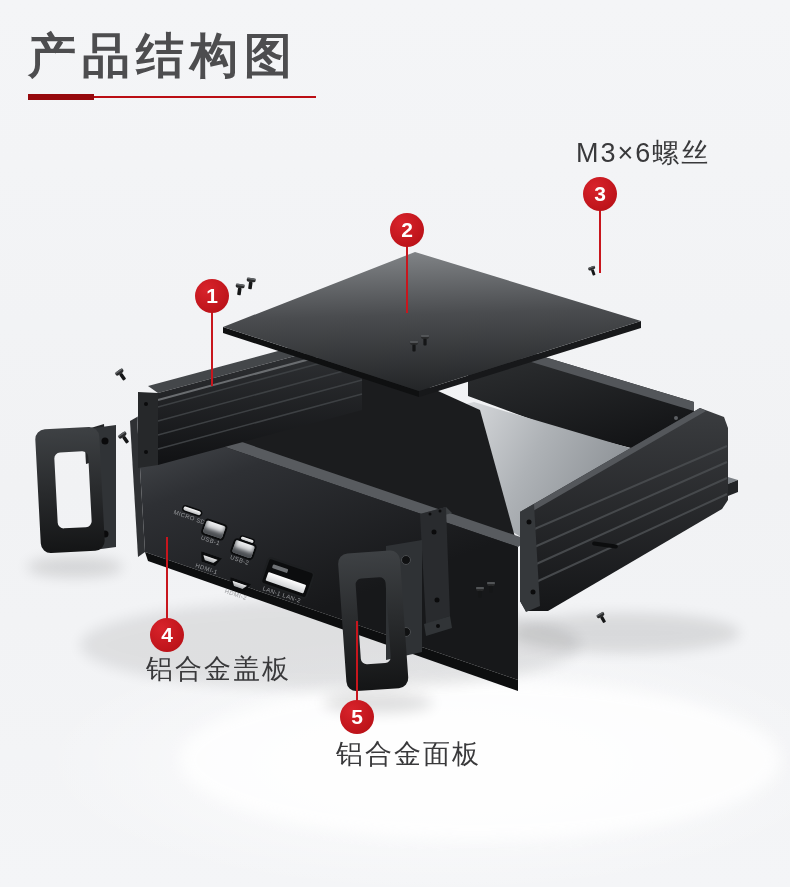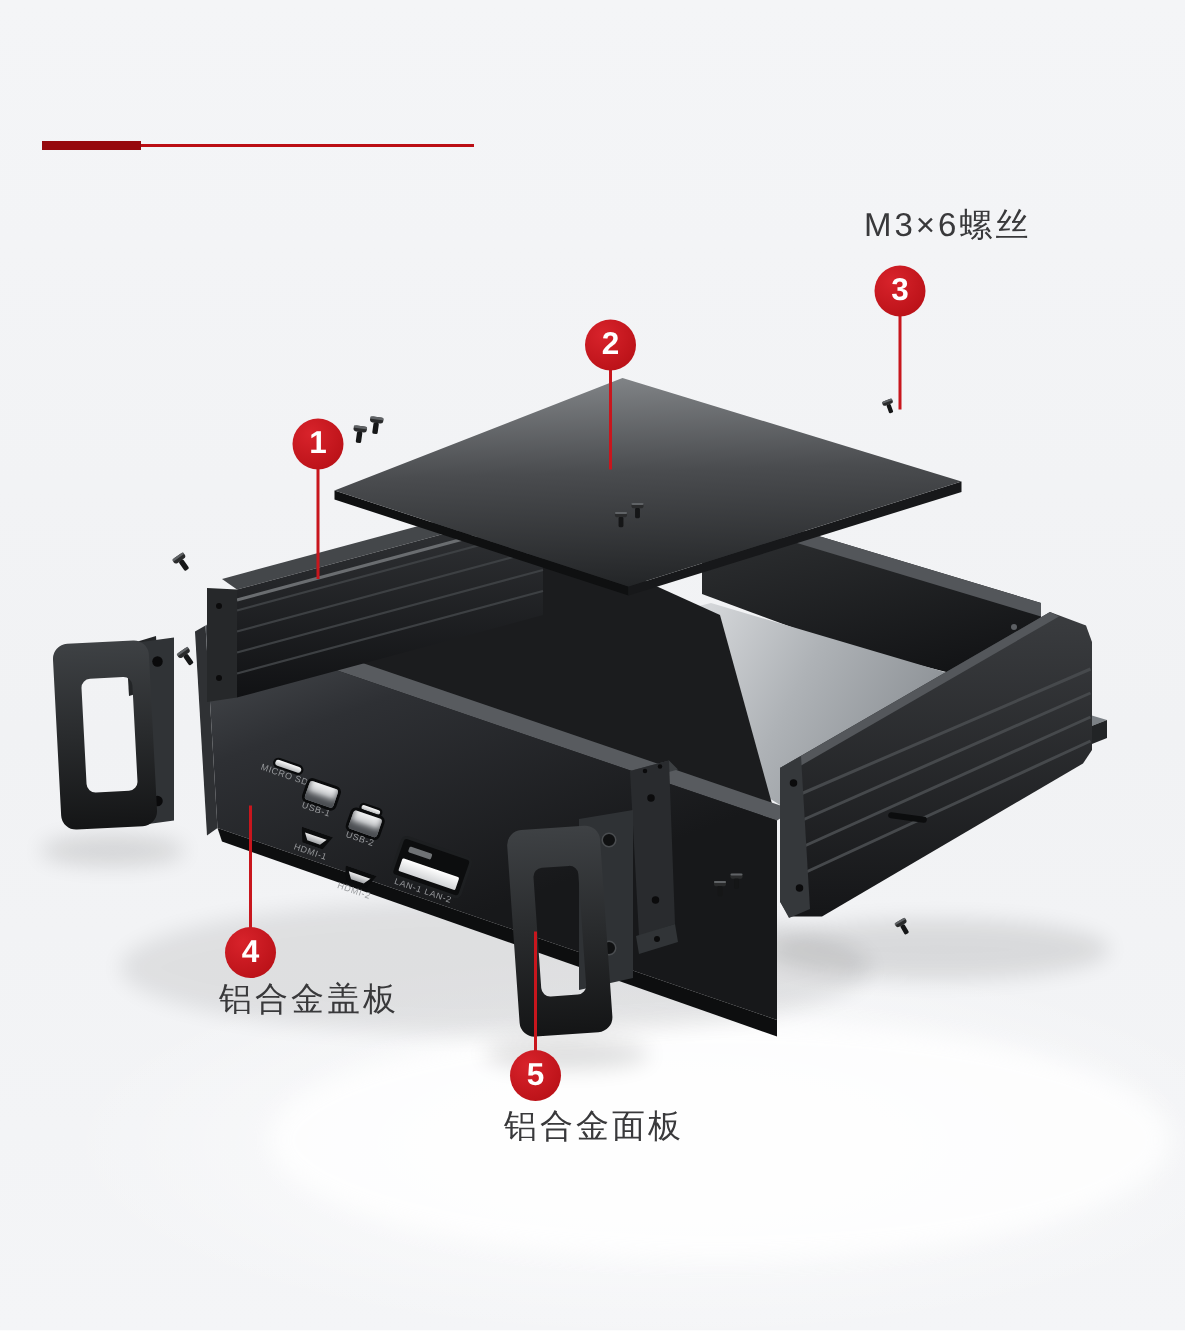--- a/index.html
+++ b/index.html
@@ -42,39 +42,40 @@
            background:linear-gradient(#ececed,#9a9da0);
            clip-path:polygon(0 0,100% 0,78% 100%,22% 100%);}
   .plan{width:46px;height:25px;border-radius:2px;background:#0c0d0e;position:relative;
         box-shadow:0 0 0 2px #1d1f21;}
   .plan::before{content:"";position:absolute;left:5px;top:4px;width:16px;height:4px;
                 background:#6f7275;border-radius:1px;}
   .plan::after{content:"";position:absolute;left:3px;bottom:3px;right:3px;height:9px;
                background:linear-gradient(#ffffff,#d2d4d6);border-radius:1px;}
   .plabel{font-size:6px;color:#97999c;letter-spacing:.4px;white-space:nowrap;}
   
-  .callout-label{position:absolute;font-size:22px;color:#39393b;letter-spacing:2px;white-space:nowrap;}
+  .callout-label{position:absolute;font-size:27px;color:#39393b;letter-spacing:2px;white-space:nowrap;}
   .badge{position:absolute;width:34px;height:34px;border-radius:50%;
          background:radial-gradient(circle at 35% 30%,#d8232b,#b30d13);
          color:#fff;font-size:21px;font-weight:bold;
          display:flex;align-items:center;justify-content:center;}
   .leader{position:absolute;width:2px;background:#c8161d;}
   .lbl-1{left:197px;top:231px}.lbl-2{left:384px;top:167px}.lbl-3{left:576px;top:135px}
   .lbl-4{left:146px;top:651px}.lbl-5{left:336px;top:736px}
   .bdg-1{left:195px;top:279px}.bdg-2{left:390px;top:213px}.bdg-3{left:583px;top:177px}
   .bdg-4{left:150px;top:618px}.bdg-5{left:340px;top:700px}
   .ln-1{left:211px;top:312px;height:74px}.ln-2{left:406px;top:246px;height:67px}
   .ln-3{left:599px;top:210px;height:63px}.ln-4{left:166px;top:537px;height:83px}
   .ln-5{left:356px;top:621px;height:80px}
 </style>
 </head>
 <body>
 
 <div class="stage">
 
+  <div class="hdr-title">产品结构图</div>
   <div class="u-thin"></div>
   <div class="u-thick"></div>
 
   <svg class="svg-render" width="790" height="887" viewBox="0 0 790 887">
     <defs>
       <linearGradient id="gCover" x1="415" y1="252" x2="419" y2="391" gradientUnits="userSpaceOnUse">
         <stop offset="0" stop-color="#808386"></stop>
           <stop offset="0.45" stop-color="#4a4c4f"></stop>
           <stop offset="1" stop-color="#232527"></stop>
       </linearGradient>

